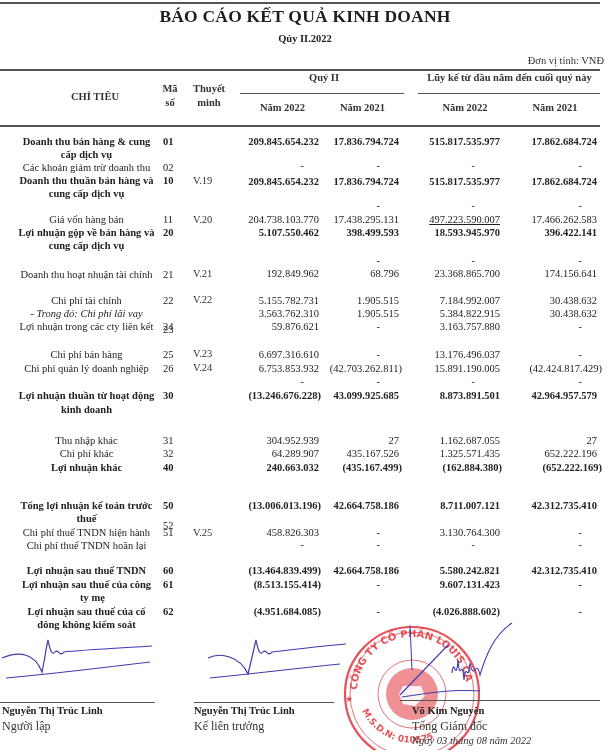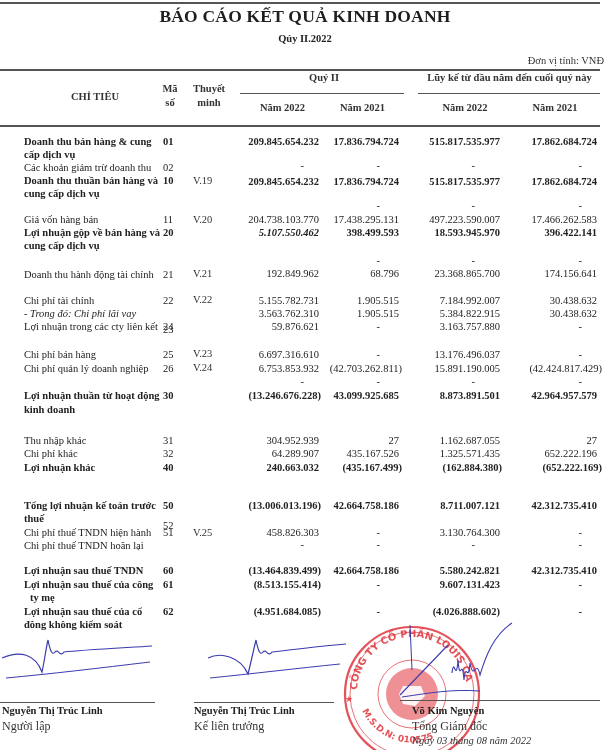--- a/index.html
+++ b/index.html
@@ -7,21 +7,21 @@
     width: 610px; height: 752px; position: relative; overflow: hidden;
     font-family: "Liberation Serif", "DejaVu Serif", serif;
     color: #222222;
   }
   .abs { position: absolute; }
   .rule { position: absolute; background: #555555; }
   .title { left: 0; width: 610px; top: 6px; text-align: center; font-size: 17.5px; font-weight: bold; color: #1e1e1e; letter-spacing: 0.2px; }
   .subtitle { left: 0; width: 610px; top: 33px; text-align: center; font-size: 10.5px; font-weight: bold; color: #222; }
   .unit { right: 6px; top: 55px; font-size: 10.5px; color: #333; }
   .hdr { font-size: 10.5px; font-weight: bold; color: #333; text-align: center; }
-  .row-label { position: absolute; left: 24px; width: 165px; font-size: 10.5px; line-height: 12px; color: #222; }
+  .row-label { position: absolute; left: 4px; width: 165px; font-size: 10.5px; line-height: 12px; color: #222; text-align: center; }
   .row-label.bold { font-weight: bold; }
   .row-label.italic { font-style: italic; }
   .code { position: absolute; left: 163px; width: 20px; text-align: left; font-size: 10.5px; line-height: 12px; }
   .code.bold { font-weight: bold; }
   .note { position: absolute; left: 193px; width: 40px; font-size: 10.5px; line-height: 12px; color: #333; }
   .num { position: absolute; text-align: right; font-size: 10.5px; line-height: 12px; white-space: nowrap; color: #222; }
   .num.bold { font-weight: bold; }
   .sig-name { position: absolute; font-size: 10.5px; font-weight: bold; color: #222; }
   .sig-role { position: absolute; font-size: 12px; color: #333; }
   .sig-date { position: absolute; font-size: 10.5px; font-style: italic; color: #333; }
@@ -77,36 +77,36 @@
 
 <div class="num" style="top:200px;right:230px;">-</div>
 <div class="num" style="top:200px;right:135px;">-</div>
 <div class="num" style="top:200px;right:28px;">-</div>
 
 <div class="row-label" style="top:214px;">Giá vốn hàng bán</div>
 <div class="code" style="top:214px;">11</div>
 <div class="note" style="top:214px;">V.20</div>
 <div class="num" style="top:214px;right:291px;">204.738.103.770</div>
 <div class="num" style="top:214px;right:211px;">17.438.295.131</div>
-<div class="num" style="top:214px;right:110px;">497.223.590.007</div>
+<div class="num" style="top:214px;right:110px;text-decoration:underline;">497.223.590.007</div>
 <div class="num" style="top:214px;right:13px;">17.466.262.583</div>
 
 <div class="row-label bold" style="top:227px;">Lợi nhuận gộp về bán hàng và</div>
 <div class="row-label bold" style="top:240px;">cung cấp dịch vụ</div>
 <div class="code bold" style="top:227px;">20</div>
-<div class="num bold" style="top:227px;right:291px;font-style:italic;">5.107.550.462</div>
+<div class="num bold" style="top:227px;right:291px;">5.107.550.462</div>
 <div class="num bold" style="top:227px;right:211px;">398.499.593</div>
 <div class="num bold" style="top:227px;right:110px;">18.593.945.970</div>
 <div class="num bold" style="top:227px;right:13px;">396.422.141</div>
 
 <div class="num" style="top:255px;right:230px;">-</div>
 <div class="num" style="top:255px;right:135px;">-</div>
 <div class="num" style="top:255px;right:28px;">-</div>
 
-<div class="row-label" style="top:269px;">Doanh thu hành động tài chính</div>
+<div class="row-label" style="top:269px;">Doanh thu hoạt nhuận tài chính</div>
 <div class="code" style="top:269px;">21</div>
 <div class="note" style="top:268px;">V.21</div>
 <div class="num" style="top:268px;right:291px;">192.849.962</div>
 <div class="num" style="top:268px;right:211px;">68.796</div>
 <div class="num" style="top:268px;right:110px;">23.368.865.700</div>
 <div class="num" style="top:268px;right:13px;">174.156.641</div>
 
 <div class="row-label" style="top:295px;">Chi phí tài chính</div>
 <div class="code" style="top:295px;">22</div>
 <div class="note" style="top:294px;">V.22</div>

